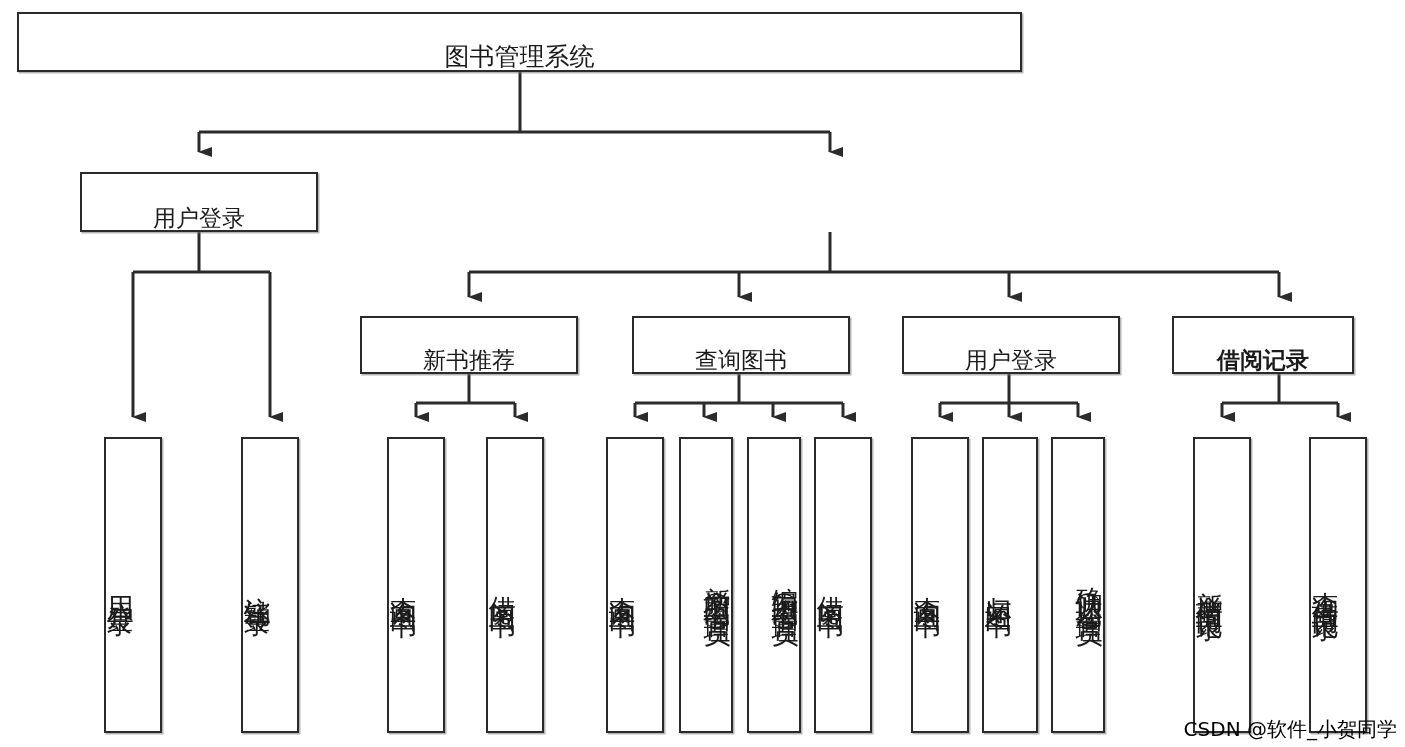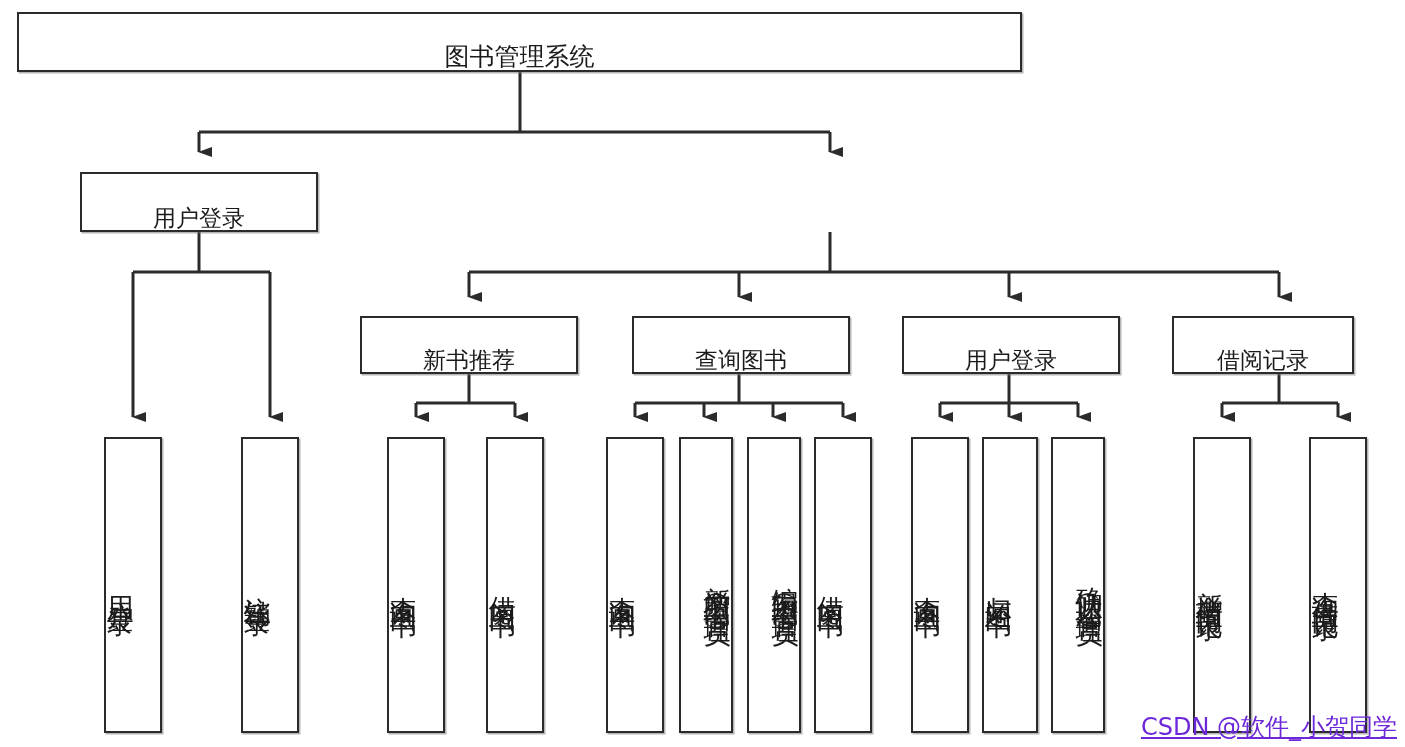--- a/index.html
+++ b/index.html
@@ -51,25 +51,24 @@
     line-height: 1.05;
   }
   .t-root   { font-size: 25px; }
   .t-l2     { font-size: 23px; }
   .t-l3     { font-size: 23px; }
   .t-leaf   { font-size: 27px; }
   .watermark {
     position: absolute;
     right: 8px;
     bottom: 4px;
-    font-size: 24px;
-    color: #6d28d9;
+    font-size: 20px;
+    color: #000000;
     white-space: nowrap;
     font-family: "DejaVu Sans", "Liberation Sans", sans-serif;
-    text-decoration: underline;
   }
 </style>
 </head>
 <body>
 
 <div id="canvas">
 
   <svg class="lines" viewBox="0 0 1405 747">
     <defs>
       <marker id="arrow" viewBox="0 0 12 14" refX="6" refY="13" markerWidth="12" markerHeight="14" orient="auto-start-reverse" markerUnits="userSpaceOnUse">
@@ -130,21 +129,21 @@
 
   <div class="node horiz" style="left:360px; top:316px; width:218px; height:58px;">
     <span class="label t-l3">新书推荐</span>
   </div>
   <div class="node horiz" style="left:632px; top:316px; width:218px; height:58px;">
     <span class="label t-l3">查询图书</span>
   </div>
   <div class="node horiz" style="left:902px; top:316px; width:218px; height:58px;">
     <span class="label t-l3">用户登录</span>
   </div>
-  <div class="node horiz" style="left:1172px; top:316px; width:182px; height:58px;">
+  <div class="node horiz" style="left:1172px; top:316px; width:182px; height:58px;font-weight:bold;">
     <span class="label t-l3">借阅记录</span>
   </div>
 
   <div class="node vert" style="left:104px; top:437px; width:58px; height:296px;">
     <span class="label t-leaf">用户登录</span>
   </div>
   <div class="node vert" style="left:241px; top:437px; width:58px; height:296px;">
     <span class="label t-leaf">注销登录</span>
   </div>
 

